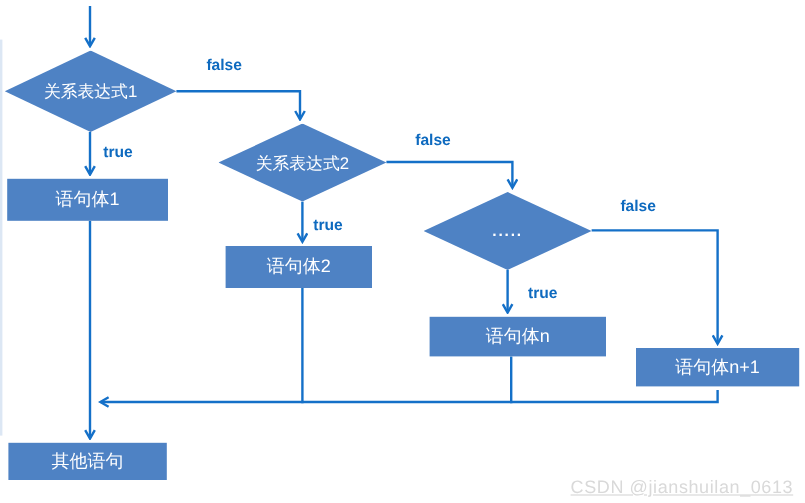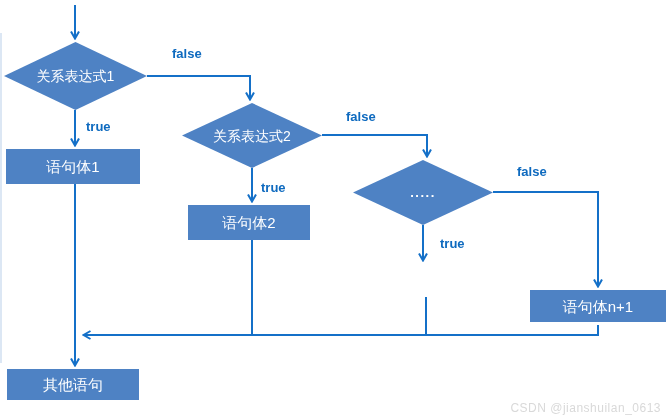--- a/index.html
+++ b/index.html
@@ -26,22 +26,22 @@
   .diamond{
     clip-path:polygon(50% 0,100% 50%,50% 100%,0 50%);
     font-size:14px;
   }
   .diamond.dots{font-size:13px;font-weight:bold;letter-spacing:1.5px;}
   .edge-label{
     position:absolute;font-weight:bold;font-size:13px;color:var(--label);
     line-height:1;white-space:nowrap;
   }
   .watermark{
-    position:absolute;right:10px;bottom:4px;font-size:12px;color:var(--wm);
-    letter-spacing:.5px;white-space:nowrap;
+    position:absolute;right:10px;bottom:4px;font-size:15px;color:var(--wm);
+    letter-spacing:.5px;white-space:nowrap;text-decoration:underline;
   }
 </style>
 </head>
 <body>
 
 <div class="stage">
 
   <div class="left-rule"></div>
 
   <svg class="connectors" viewBox="0 0 671 419" xmlns="http://www.w3.org/2000/svg">
@@ -76,20 +76,23 @@
   </div>
 
   <div class="node" style="left:6px;top:149px;width:134px;height:35px;">
     <span>语句体1</span>
   </div>
 
   <div class="node" style="left:188px;top:205px;width:122px;height:35px;">
     <span>语句体2</span>
   </div>
 
+  <div class="node" style="left:358px;top:264px;width:147px;height:33px;">
+    <span>语句体n</span>
+  </div>
 
   <div class="node" style="left:530px;top:290px;width:136px;height:32px;">
     <span>语句体n+1</span>
   </div>
 
   <div class="node" style="left:7px;top:369px;width:132px;height:31px;">
     <span>其他语句</span>
   </div>
 
   <span class="edge-label" style="left:172px;top:47px;">false</span>

